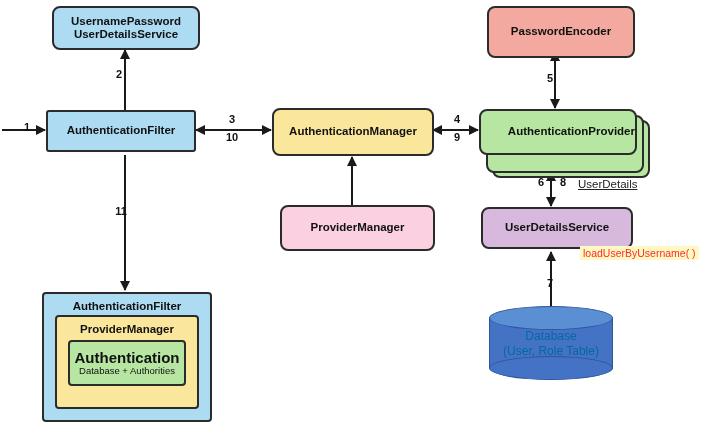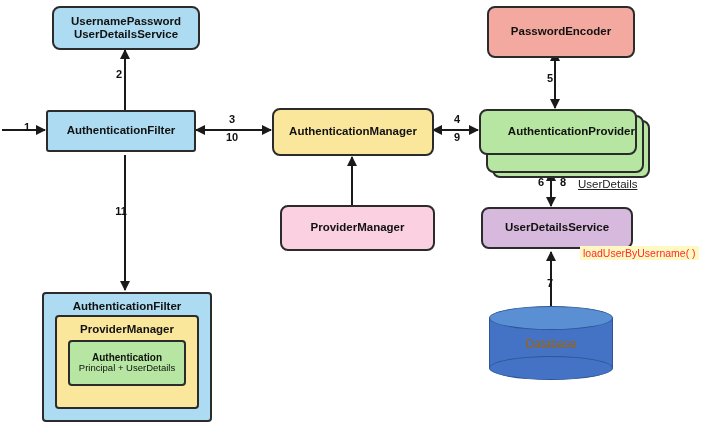--- a/index.html
+++ b/index.html
@@ -14,21 +14,21 @@
   .r3{border-radius:3px;}
   .lbl{position:absolute;font-size:11px;font-weight:bold;color:#111;
        text-align:center;line-height:1.1;}
   .plainlbl{position:absolute;font-size:11.5px;font-weight:normal;color:#222;}
   .callout{position:absolute;background:#fef9c3;color:#ff2a2a;font-size:10.5px;
            font-weight:normal;padding:1px 3px;white-space:nowrap;}
   .stackcard{position:absolute;border:2px solid #2b2b2b;border-radius:8px;box-sizing:border-box;}
   .cyl-body{position:absolute;box-sizing:border-box;}
   .cyl-top{position:absolute;box-sizing:border-box;border-radius:50%;}
   .cyl-text{position:absolute;display:flex;flex-direction:column;align-items:center;
-            justify-content:center;color:#a16207;font-size:12px;font-weight:normal;
+            justify-content:center;color:#0369a1;font-size:12px;font-weight:normal;
             text-align:center;line-height:1.25;}
   svg{position:absolute;left:0;top:0;overflow:visible;}
 </style>
 </head>
 <body>
 
 <div id="canvas">
 
   <svg width="711" height="429">
     <defs>
@@ -101,36 +101,37 @@
   <div class="plainlbl" style="left:578px;top:178px;text-decoration:underline;">UserDetails</div>
 
   <div class="cyl-body" style="left:489px;top:318px;width:124px;height:50px;background:#4472C4;
               border-left:1px solid #2f5597;border-right:1px solid #2f5597;"></div>
   <div class="cyl-top" style="left:489px;top:306px;width:124px;height:24px;background:#5B8FD4;
               border:1px solid #2f5597;"></div>
   <div class="cyl-top" style="left:489px;top:356px;width:124px;height:24px;background:#4472C4;
               border:1px solid #2f5597;"></div>
   <div class="cyl-text" style="left:489px;top:320px;width:124px;height:48px;">
     <span>Database</span>
+    <span>(User, Role Table)</span>
   </div>
 
   <div class="node r4" style="left:42px;top:292px;width:170px;height:130px;background:#ADDCF2;
               align-items:flex-start;padding-top:6px;">
     <span>AuthenticationFilter</span>
   </div>
 
   <div class="node r4" style="left:55px;top:315px;width:144px;height:94px;background:#FBE79B;
               align-items:flex-start;padding-top:6px;">
     <span>ProviderManager</span>
   </div>
 
   <div class="node r4" style="left:68px;top:340px;width:118px;height:46px;background:#B6E6A1;
               flex-direction:column;justify-content:center;">
-    <span style="font-size:10px;">Authentication</span>
-    <span style="font-size:9.5px;font-weight:normal;">Principal + UserDetails</span>
+    <span style="font-size:15px;">Authentication</span>
+    <span style="font-size:9.5px;font-weight:normal;">Database + Authorities</span>
   </div>
 
   <div class="lbl" style="left:20px;top:121px;width:14px;">1</div>
   <div class="lbl" style="left:112px;top:68px;width:14px;">2</div>
   <div class="lbl" style="left:225px;top:113px;width:14px;">3</div>
   <div class="lbl" style="left:222px;top:131px;width:20px;">10</div>
   <div class="lbl" style="left:450px;top:113px;width:14px;">4</div>
   <div class="lbl" style="left:450px;top:131px;width:14px;">9</div>
   <div class="lbl" style="left:543px;top:72px;width:14px;">5</div>
   <div class="lbl" style="left:534px;top:176px;width:14px;">6</div>

